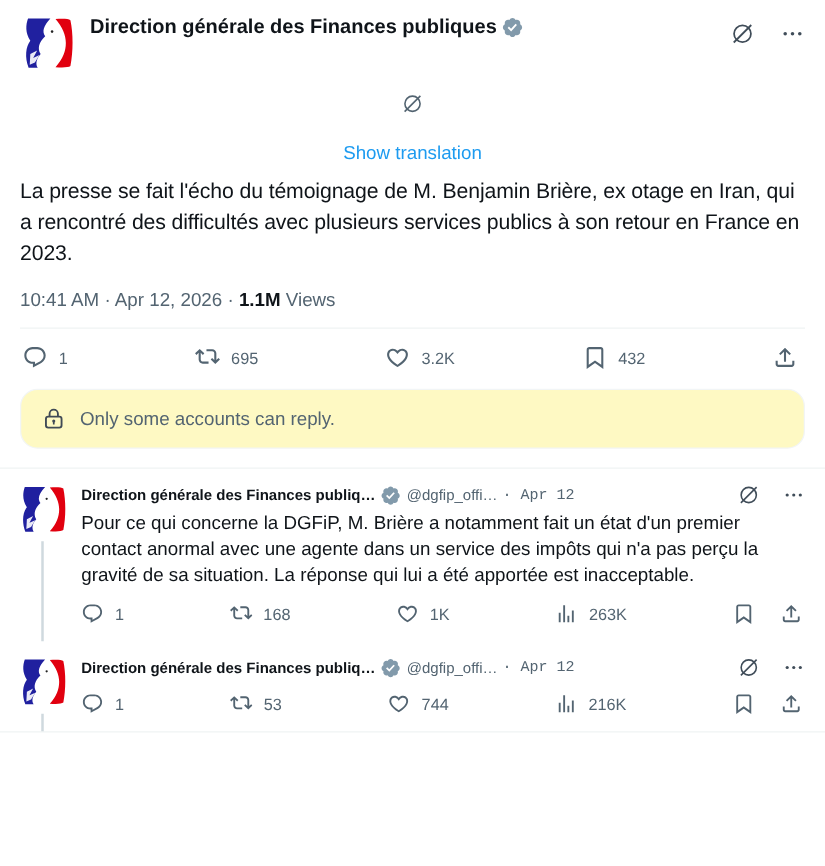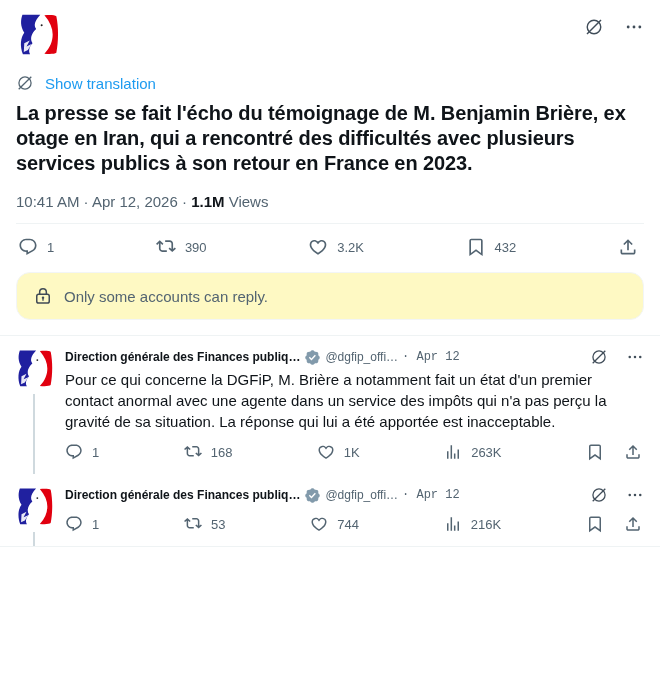--- a/index.html
+++ b/index.html
@@ -15,24 +15,24 @@
   .main-tweet{padding:0 16px;}
   .mt-header{display:flex;align-items:flex-start;padding-top:12px;}
   .avatar-lg{width:44px;height:44px;border-radius:6px;overflow:hidden;flex-shrink:0;cursor:pointer;}
   .mt-names{margin-left:12px;line-height:1.25;}
   .name-row{display:flex;align-items:center;gap:4px;}
   .mt-name{font-weight:700;font-size:16px;color:#0f1419;white-space:nowrap;cursor:pointer;}
   .badge{width:18px;height:18px;color:#829aab;flex-shrink:0;}
   .mt-handle{font-size:15px;color:#536471;margin-top:2px;cursor:pointer;}
   .mt-header-right{margin-left:auto;display:flex;align-items:center;gap:20px;padding-top:5px;color:#404d59;}
 
-  .translate-row{display:flex;align-items:center;gap:11px;margin-top:18px;cursor:pointer;}
+  .translate-row{display:flex;align-items:center;gap:22px;margin-top:18px;cursor:pointer;flex-direction:column;}
   .translate-label{color:#1d9bf0;font-size:15px;}
 
-  .tweet-text{font-size:20px;line-height:25px;margin-top:9px;letter-spacing:-.1px;font-weight:bold;}
+  .tweet-text{font-size:17px;line-height:25px;margin-top:9px;letter-spacing:-.1px;}
 
   .time-row{margin-top:17px;font-size:15px;color:#536471;}
   .views-count{color:#0f1419;font-weight:700;}
 
   .divider{border-top:1px solid #eff3f4;margin-top:13px;}
   .full-divider{border-top:1px solid #eff3f4;}
 
   .actions-main{display:flex;align-items:center;justify-content:space-between;padding:13px 6px 12px 2px;}
   .action{display:flex;align-items:center;gap:9px;color:#536471;font-size:13px;cursor:pointer;}
   .ai{width:20px;height:20px;}
@@ -101,20 +101,26 @@
 <div class="page">
 
   <div class="main-tweet">
     <div class="mt-header">
       <div class="avatar-lg">
         <svg viewBox="0 0 48 48" width="44" height="44">
             <use href="#def-avatar"></use>
           </svg>
       </div>
       <div class="mt-names">
+        <div class="name-row">
+          <span class="mt-name">Direction générale des Finances publiques</span>
+          <svg class="badge" viewBox="0 0 24 24" fill="currentColor">
+              <use href="#def-verified"></use>
+            </svg>
+        </div>
       </div>
       <div class="mt-header-right">
         <svg class="ai" viewBox="0 0 24 24">
             <use href="#def-grok"></use>
           </svg>
         <svg class="ai" viewBox="0 0 24 24">
             <use href="#def-more"></use>
           </svg>
       </div>
     </div>
@@ -140,21 +146,21 @@
       <div class="action">
         <svg class="ai" viewBox="0 0 24 24" fill="currentColor">
             <use href="#def-reply"></use>
           </svg>
         <span>1</span>
       </div>
       <div class="action">
         <svg class="ai" viewBox="0 0 24 24" fill="currentColor">
             <use href="#def-repost"></use>
           </svg>
-        <span>390</span>
+        <span>695</span>
       </div>
       <div class="action">
         <svg class="ai" viewBox="0 0 24 24" fill="currentColor">
             <use href="#def-heart"></use>
           </svg>
         <span>3.2K</span>
       </div>
       <div class="action">
         <svg class="ai" viewBox="0 0 24 24" fill="currentColor">
             <use href="#def-bookmark"></use>

